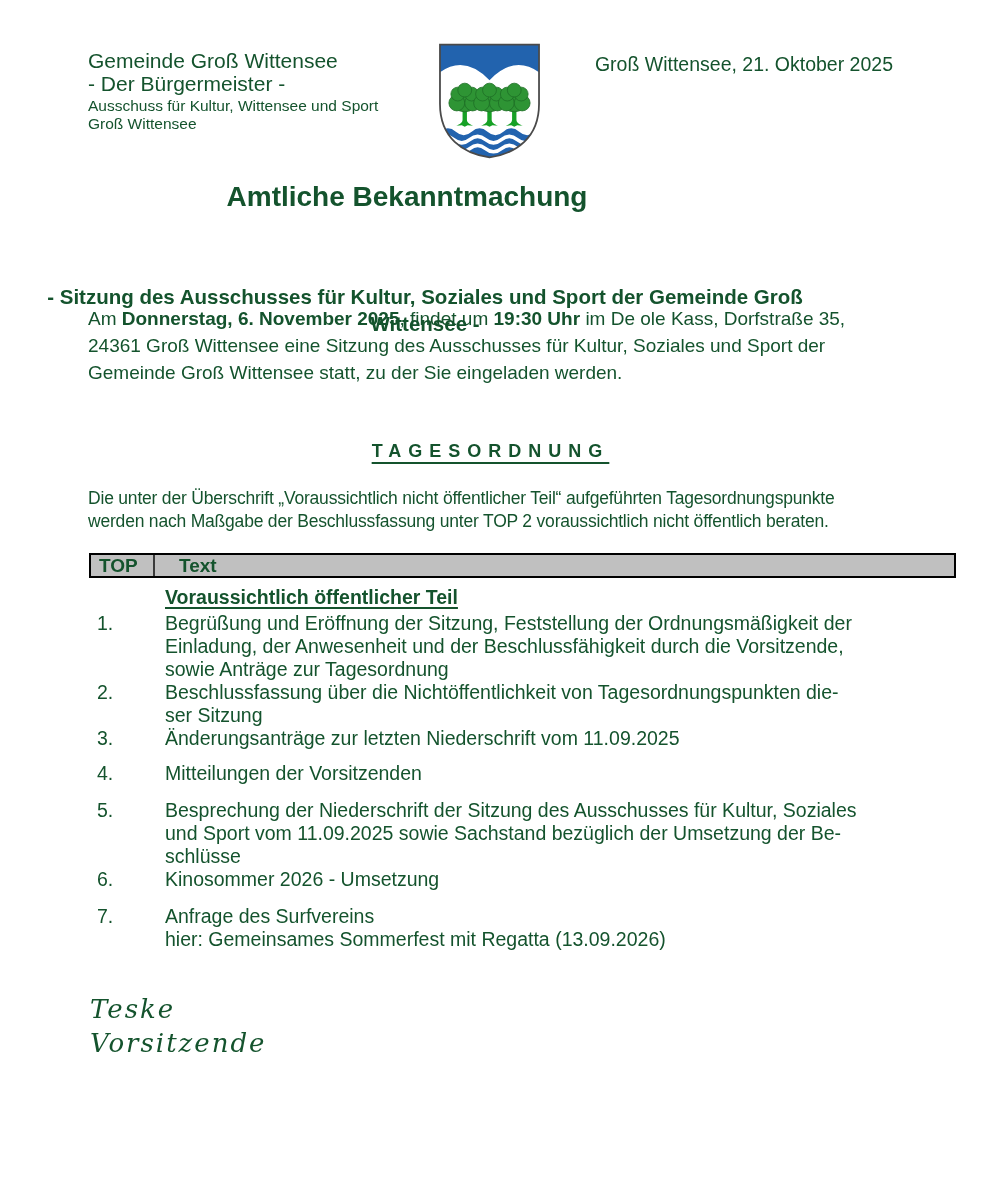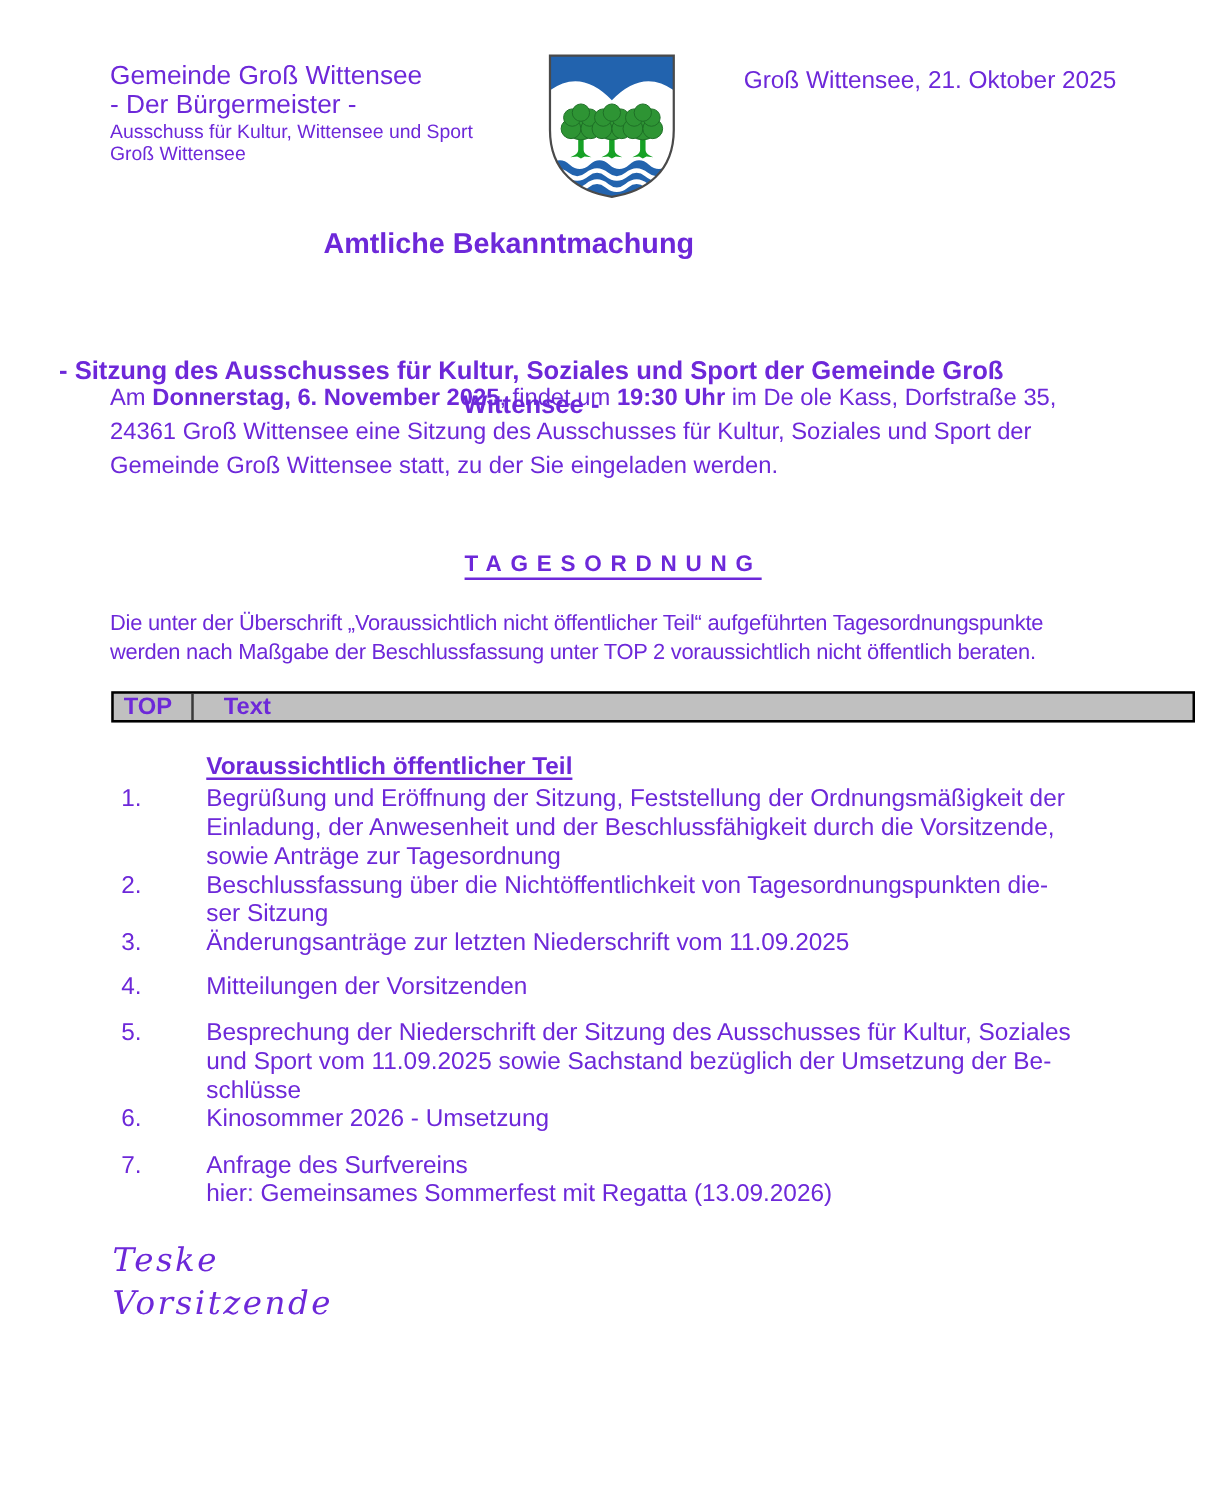--- a/index.html
+++ b/index.html
@@ -1,31 +1,31 @@
 <!DOCTYPE html>
 <html><head>
 <meta charset="utf-8">
 <style>
   * { margin:0; padding:0; box-sizing:border-box; }
   html,body { background:#ffffff; }
   .page {
     position:relative; width:981px; height:1200px; background:#ffffff;
-    font-family:"Liberation Sans", sans-serif; color:#6d28d9; overflow:hidden;
+    font-family:"Liberation Sans", sans-serif; color:#14532d; overflow:hidden;
   }
   
   .sender { position:absolute; left:88px; top:50px; }
   .sender-main { font-size:21px; line-height:22.5px; }
   .sender-small { font-size:15.5px; line-height:17.5px; }
   .sender-small.first { margin-top:2px; }
   .crest { position:absolute; left:438px; top:42px; width:103px; height:118px; }
   .crest svg { display:block; width:103px; height:118px; }
   .dateline { position:absolute; left:500px; right:88px; top:53px; text-align:right; font-size:19.5px; }
   
   .title { position:absolute; left:0; top:181px; width:814px; text-align:center;
-           font-size:23px; font-weight:bold; }
+           font-size:28px; font-weight:bold; }
   .subtitle { position:absolute; left:0; top:235px; width:850px; text-align:center;
               font-size:20.5px; font-weight:bold; line-height:27px; white-space:pre-line;margin-top:48px; }
   
   .announce { position:absolute; left:88px; top:305px; width:835px;
               font-size:19px; line-height:27px; white-space:pre-line; }
   .announce b { font-weight:bold; }
   
   .agenda-heading { position:absolute; left:0; top:441px; width:981px; text-align:center;
                     font-size:18px; font-weight:bold; letter-spacing:7px;
                     text-decoration:underline; text-decoration-thickness:2px; text-underline-offset:5px; }
@@ -34,21 +34,21 @@
   
   .thead { position:absolute; left:89px; top:553px; width:867px; height:25px;
            background:#c0c0c0; border:2px solid #000; display:flex; align-items:center; }
   .th-top { width:64px; padding-left:8px; font-weight:bold; font-size:19px;
             border-right:2px solid #3a3a3a; height:21px; line-height:21px; }
   .th-text { padding-left:24px; font-weight:bold; font-size:19px; line-height:21px; flex:1; }
   
   .rows { position:absolute; left:88px; top:586px; width:830px; }
   .sect { margin-left:77px; font-size:19.5px; font-weight:bold;
           text-decoration:underline; text-decoration-thickness:2px; text-underline-offset:3px;
-          line-height:23px; margin-bottom:3px;margin-top:16px; }
+          line-height:23px; margin-bottom:3px; }
   .row { display:flex; }
   .row .num { width:77px; padding-left:9px; font-size:19.5px; line-height:23px; flex:none; }
   .row .txt { flex:1; font-size:19.5px; line-height:23px; white-space:pre-line; }
   .row.gap12 { margin-top:12px; }
   .row.gap14 { margin-top:14px; }
   
   .signature { position:absolute; left:90px; top:992px;
                font-family:"DejaVu Serif", serif; font-style:italic;
                font-size:26px; line-height:34px; letter-spacing:2px; }
 </style>

